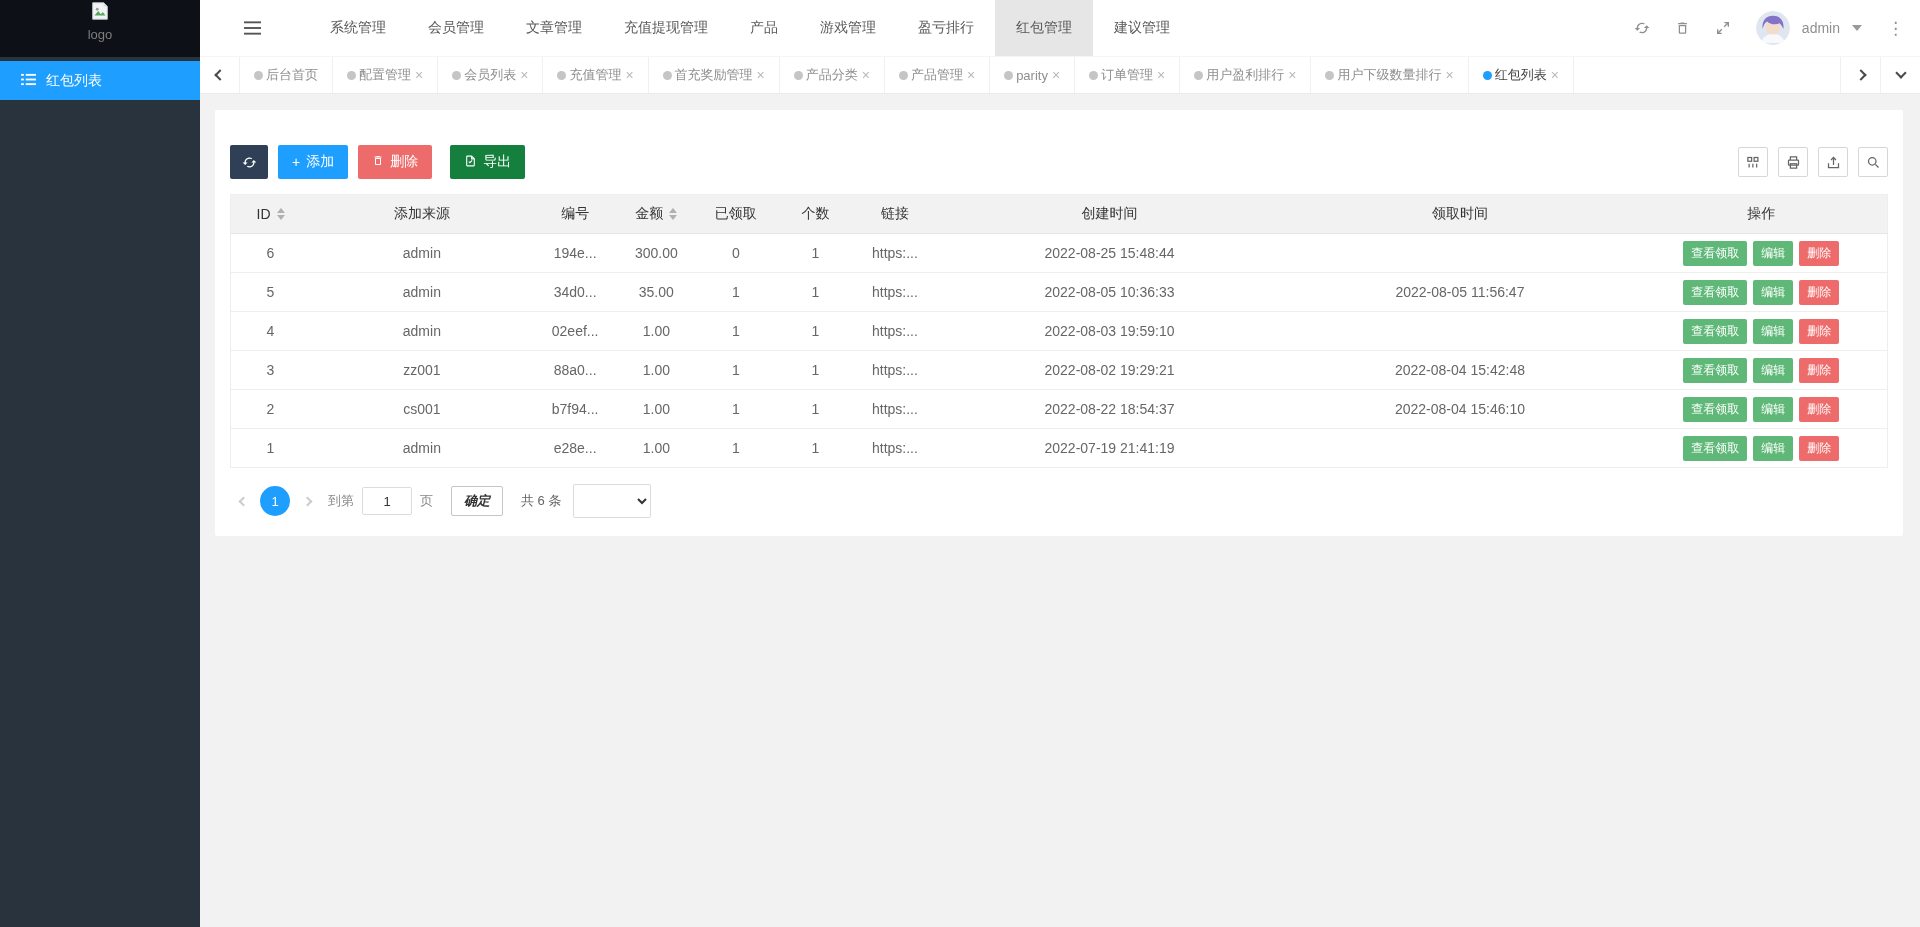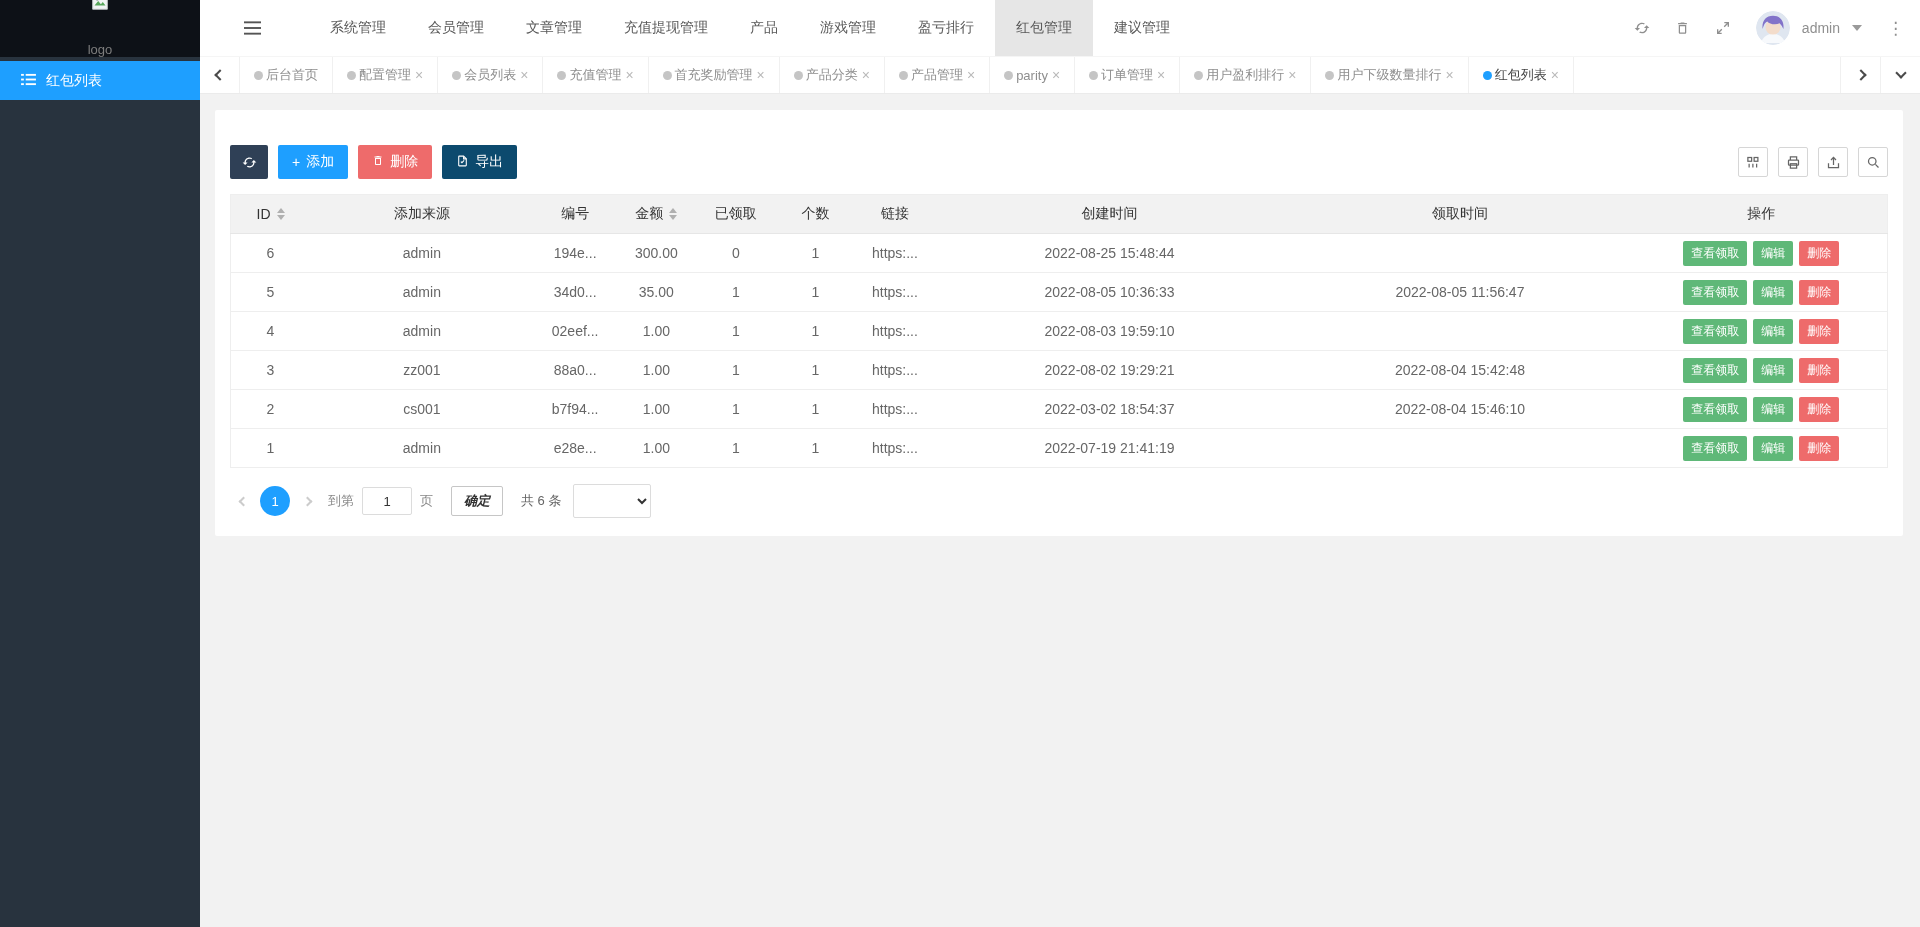--- a/index.html
+++ b/index.html
@@ -1,21 +1,21 @@
 <!DOCTYPE html>
 <html><head>
 <meta charset="utf-8">
 <style>
   * { margin:0; padding:0; box-sizing:border-box; }
   html,body { width:1920px; height:927px; overflow:hidden; }
   body { display:flex; background:#f2f2f2; font-family:"Liberation Sans","DejaVu Sans",sans-serif; }
 
   
   .sidebar { width:200px; min-width:200px; background:#28333e; display:flex; flex-direction:column; }
-  .logo-area { height:57px; background:#0d1117; display:flex; flex-direction:column; align-items:center; justify-content:flex-end;gap:25px; }
+  .logo-area { height:57px; background:#0d1117; display:flex; flex-direction:column; align-items:center; justify-content:flex-start; }
   .logo-alt { font-size:13px; color:#7d7d7d; margin-top:1px; }
   .menu-item { margin-top:4px; height:39px; background:#1E9FFF; color:#fff; font-size:14px; display:flex; align-items:center; gap:10px; padding-left:21px; cursor:pointer; }
 
   
   .main { flex:1; display:flex; flex-direction:column; min-width:0; }
 
   
   .header { height:57px; background:#fff; display:flex; align-items:center; border-bottom:1px solid #f5f5f5; }
   .toggle-btn { margin-left:44px; cursor:pointer; display:flex; align-items:center; }
   .nav { display:flex; height:100%; margin-left:48px; }
@@ -47,21 +47,21 @@
 
   
   .content { flex:1; padding:16px 17px 0 15px; overflow:hidden; }
   .card { background:#fff; border-radius:2px; padding:35px 15px 18px; }
 
   .toolbar { display:flex; align-items:center; gap:10px; }
   .btn { height:34px; border:none; border-radius:2px; color:#fff; font-size:14px; display:inline-flex; align-items:center; gap:6px; padding:0 14px; cursor:pointer; font-family:inherit; }
   .btn-refresh { background:#2F4056; width:38px; padding:0; justify-content:center; }
   .btn-add { background:#1E9FFF; }
   .btn-del { background:#ee6b6b; }
-  .btn-export { background:#0c4a6e; }
+  .btn-export { background:#15803d;margin-left:8px; }
   .icon-btns { margin-left:auto; display:flex; gap:10px; }
   .icon-btn { width:30px; height:30px; border:1px solid #d6d6d6; border-radius:2px; background:#fff; color:#666; display:flex; align-items:center; justify-content:center; cursor:pointer; }
 
   
   table { width:100%; border-collapse:collapse; margin-top:15px; border:1px solid #eee; font-size:14px; table-layout:fixed; }
   th { background:#f2f2f2; height:39px; color:#333; font-weight:400; border-bottom:1px solid #e6e6e6; text-align:center; }
   td { height:39px; text-align:center; color:#666; border-bottom:1px solid #eee; overflow:hidden; white-space:nowrap; }
   .th-inner { display:inline-flex; align-items:center; justify-content:center; }
   .sort { display:inline-flex; flex-direction:column; gap:2px; margin-left:6px; }
   .tri-up { width:0; height:0; border-left:4px solid transparent; border-right:4px solid transparent; border-bottom:5px solid #b0b0b0; }
@@ -405,21 +405,21 @@
               <td><button class="op-btn op-green">查看领取</button><button class="op-btn op-green">编辑</button><button class="op-btn op-red">删除</button></td>
             </tr>
             <tr>
               <td>2</td>
               <td>cs001</td>
               <td>b7f94...</td>
               <td>1.00</td>
               <td>1</td>
               <td>1</td>
               <td>https:...</td>
-              <td>2022-03-02 18:54:37</td>
+              <td>2022-08-22 18:54:37</td>
               <td>2022-08-04 15:46:10</td>
               <td><button class="op-btn op-green">查看领取</button><button class="op-btn op-green">编辑</button><button class="op-btn op-red">删除</button></td>
             </tr>
             <tr>
               <td>1</td>
               <td>admin</td>
               <td>e28e...</td>
               <td>1.00</td>
               <td>1</td>
               <td>1</td>

